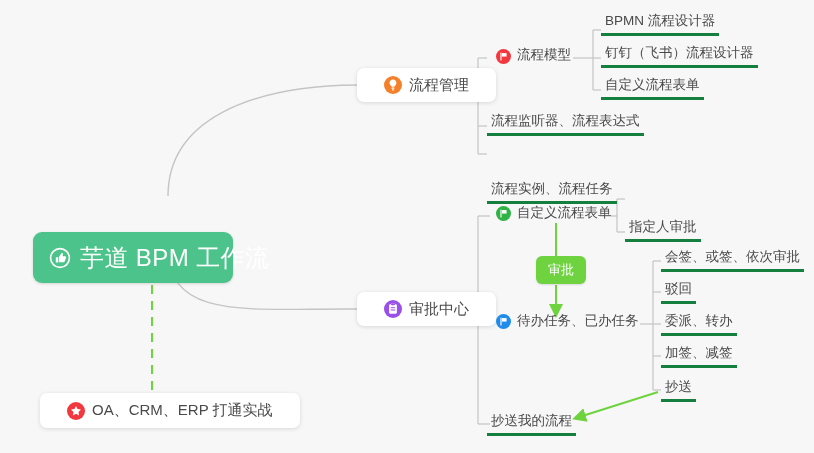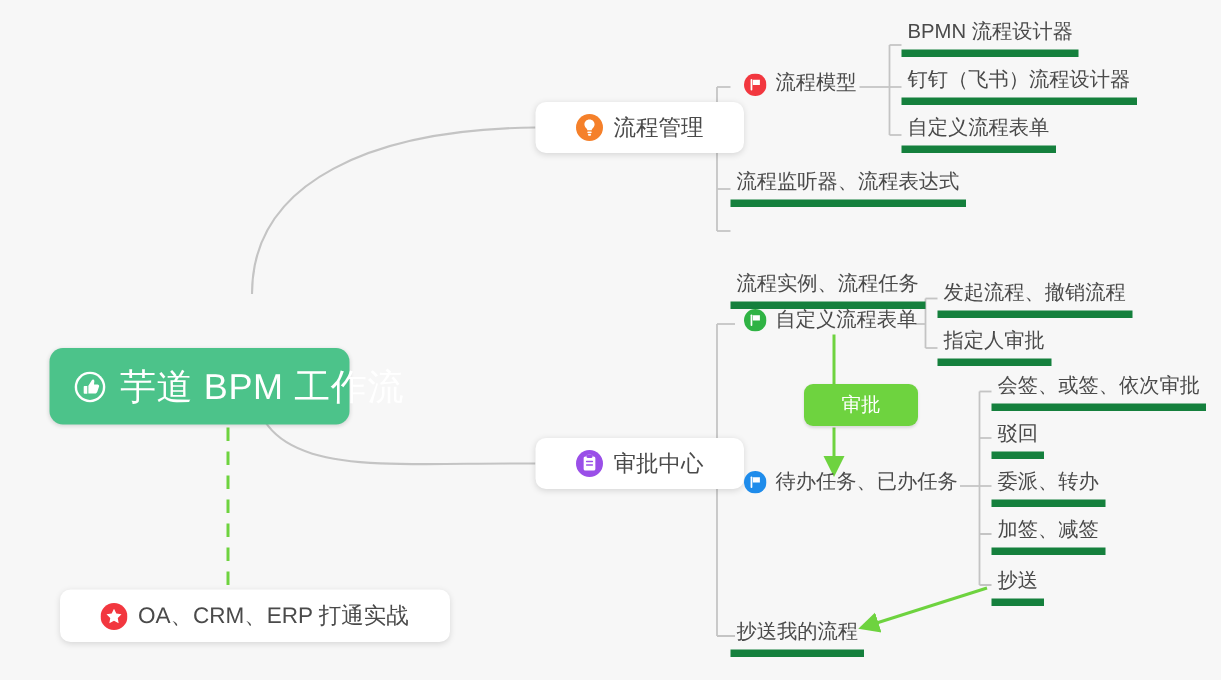--- a/index.html
+++ b/index.html
@@ -70,34 +70,34 @@
   
   .text-node {
     position: absolute;
     display: flex;
     align-items: center;
     gap: 6px;
     font-size: 13.5px;
     color: #4a4a4a;
     white-space: nowrap;
     padding: 0 4px 3px 4px;
-    border-bottom: 5px solid #15803d;
+    border-bottom: 3px solid #15803d;
     z-index: 5;
     background: transparent;
   }
   .text-node.no-rule { border-bottom: none; }
 
   
   .pill-node {
     position: absolute;
     background: #6ed33f;
     border-radius: 6px;
     color: #ffffff;
     font-size: 13px;
-    padding: 5px 25px;
+    padding: 5px 12px;
     z-index: 7;
     white-space: nowrap;
     box-shadow: 0 1px 2px rgba(0,0,0,0.12);
   }
 
   
   .ico {
     display: inline-flex;
     align-items: center;
     justify-content: center;
@@ -234,23 +234,20 @@
     <span class="ico">
       <svg width="15" height="15" viewBox="0 0 15 15">
         <circle cx="7.5" cy="7.5" r="7.5" fill="#2fb344"></circle>
         <rect x="4.4" y="3.6" width="1.15" height="7.8" rx="0.5" fill="#ffffff"></rect>
         <path d="M5.9 4.1h4.7v3.5H5.9z" fill="#ffffff"></path>
       </svg>
     </span>
     <span>自定义流程表单</span>
   </div>
 
-  <div class="text-node" style="left:625px; top:186px;">
-    <span>发起流程、撤销流程</span>
-  </div>
   <div class="text-node" style="left:625px; top:218px;">
     <span>指定人审批</span>
   </div>
 
   <div class="pill-node" style="left:536px; top:256px;">
     <span>审批</span>
   </div>
 
   <div class="text-node no-rule" style="left:492px; top:312px;">
     <span class="ico">

